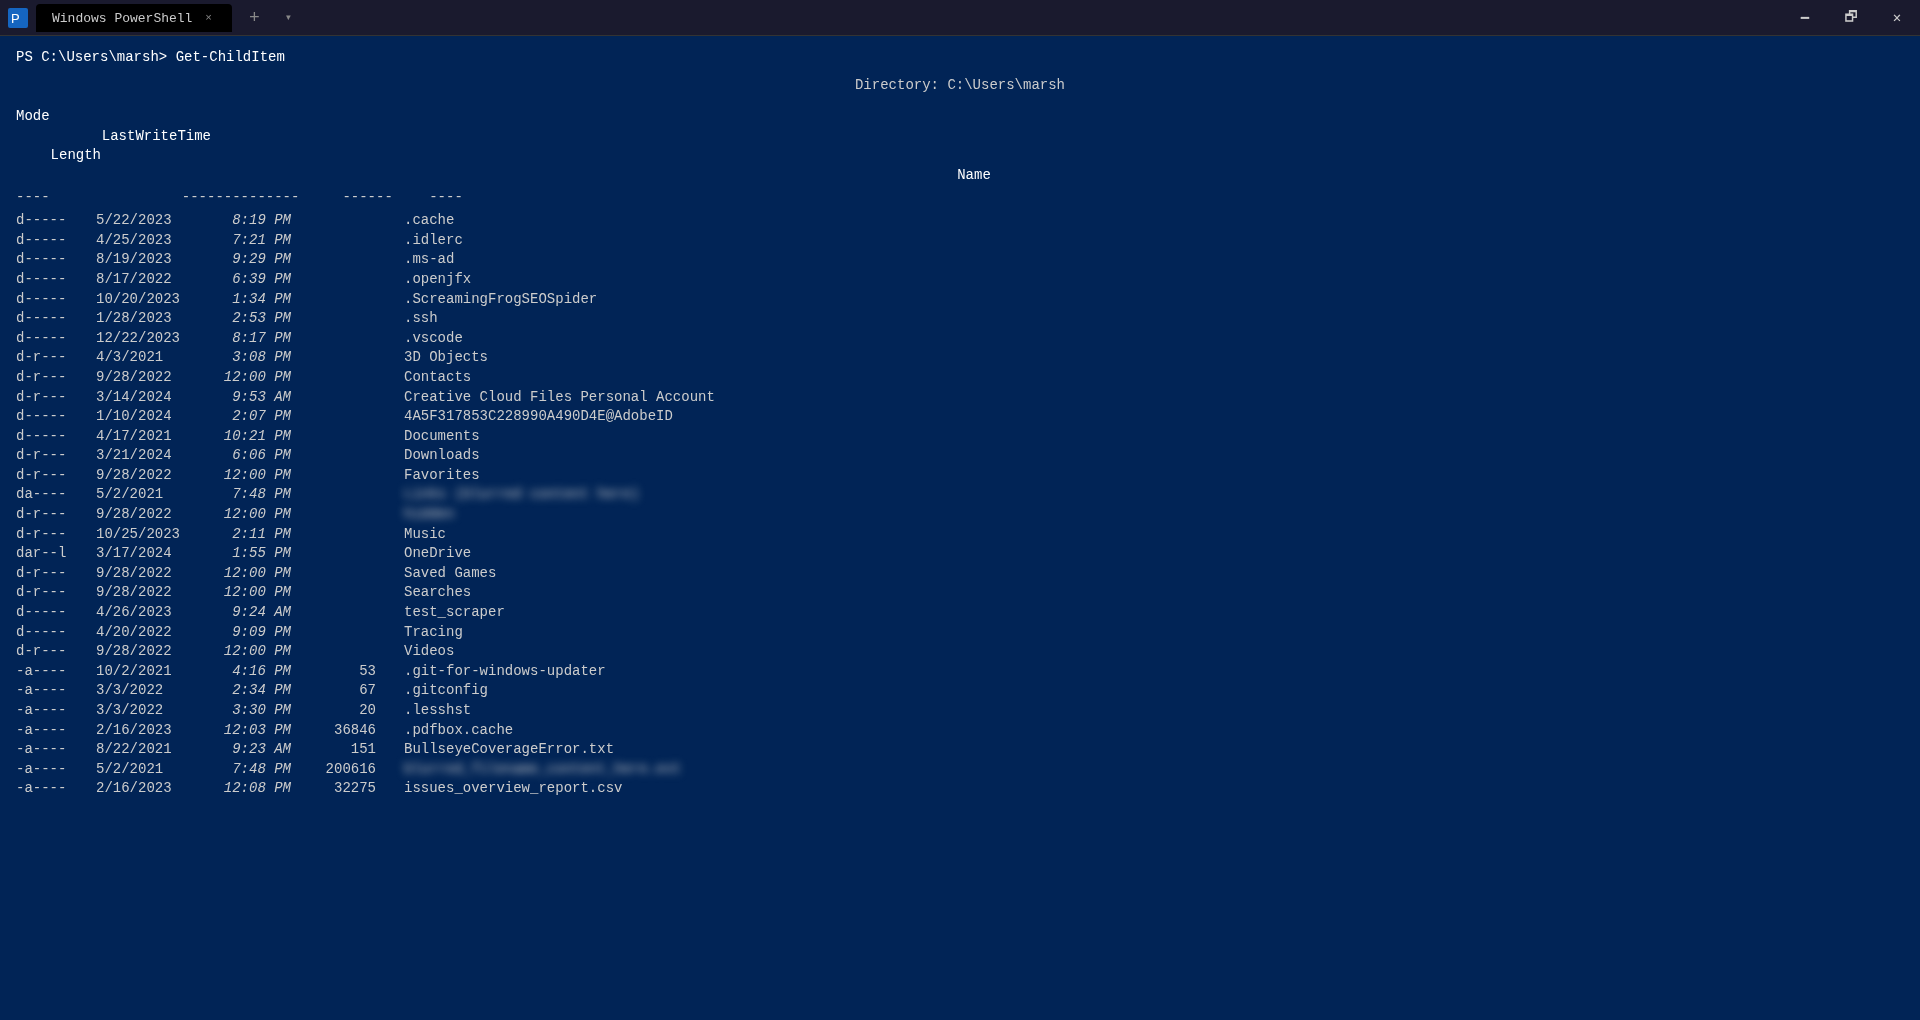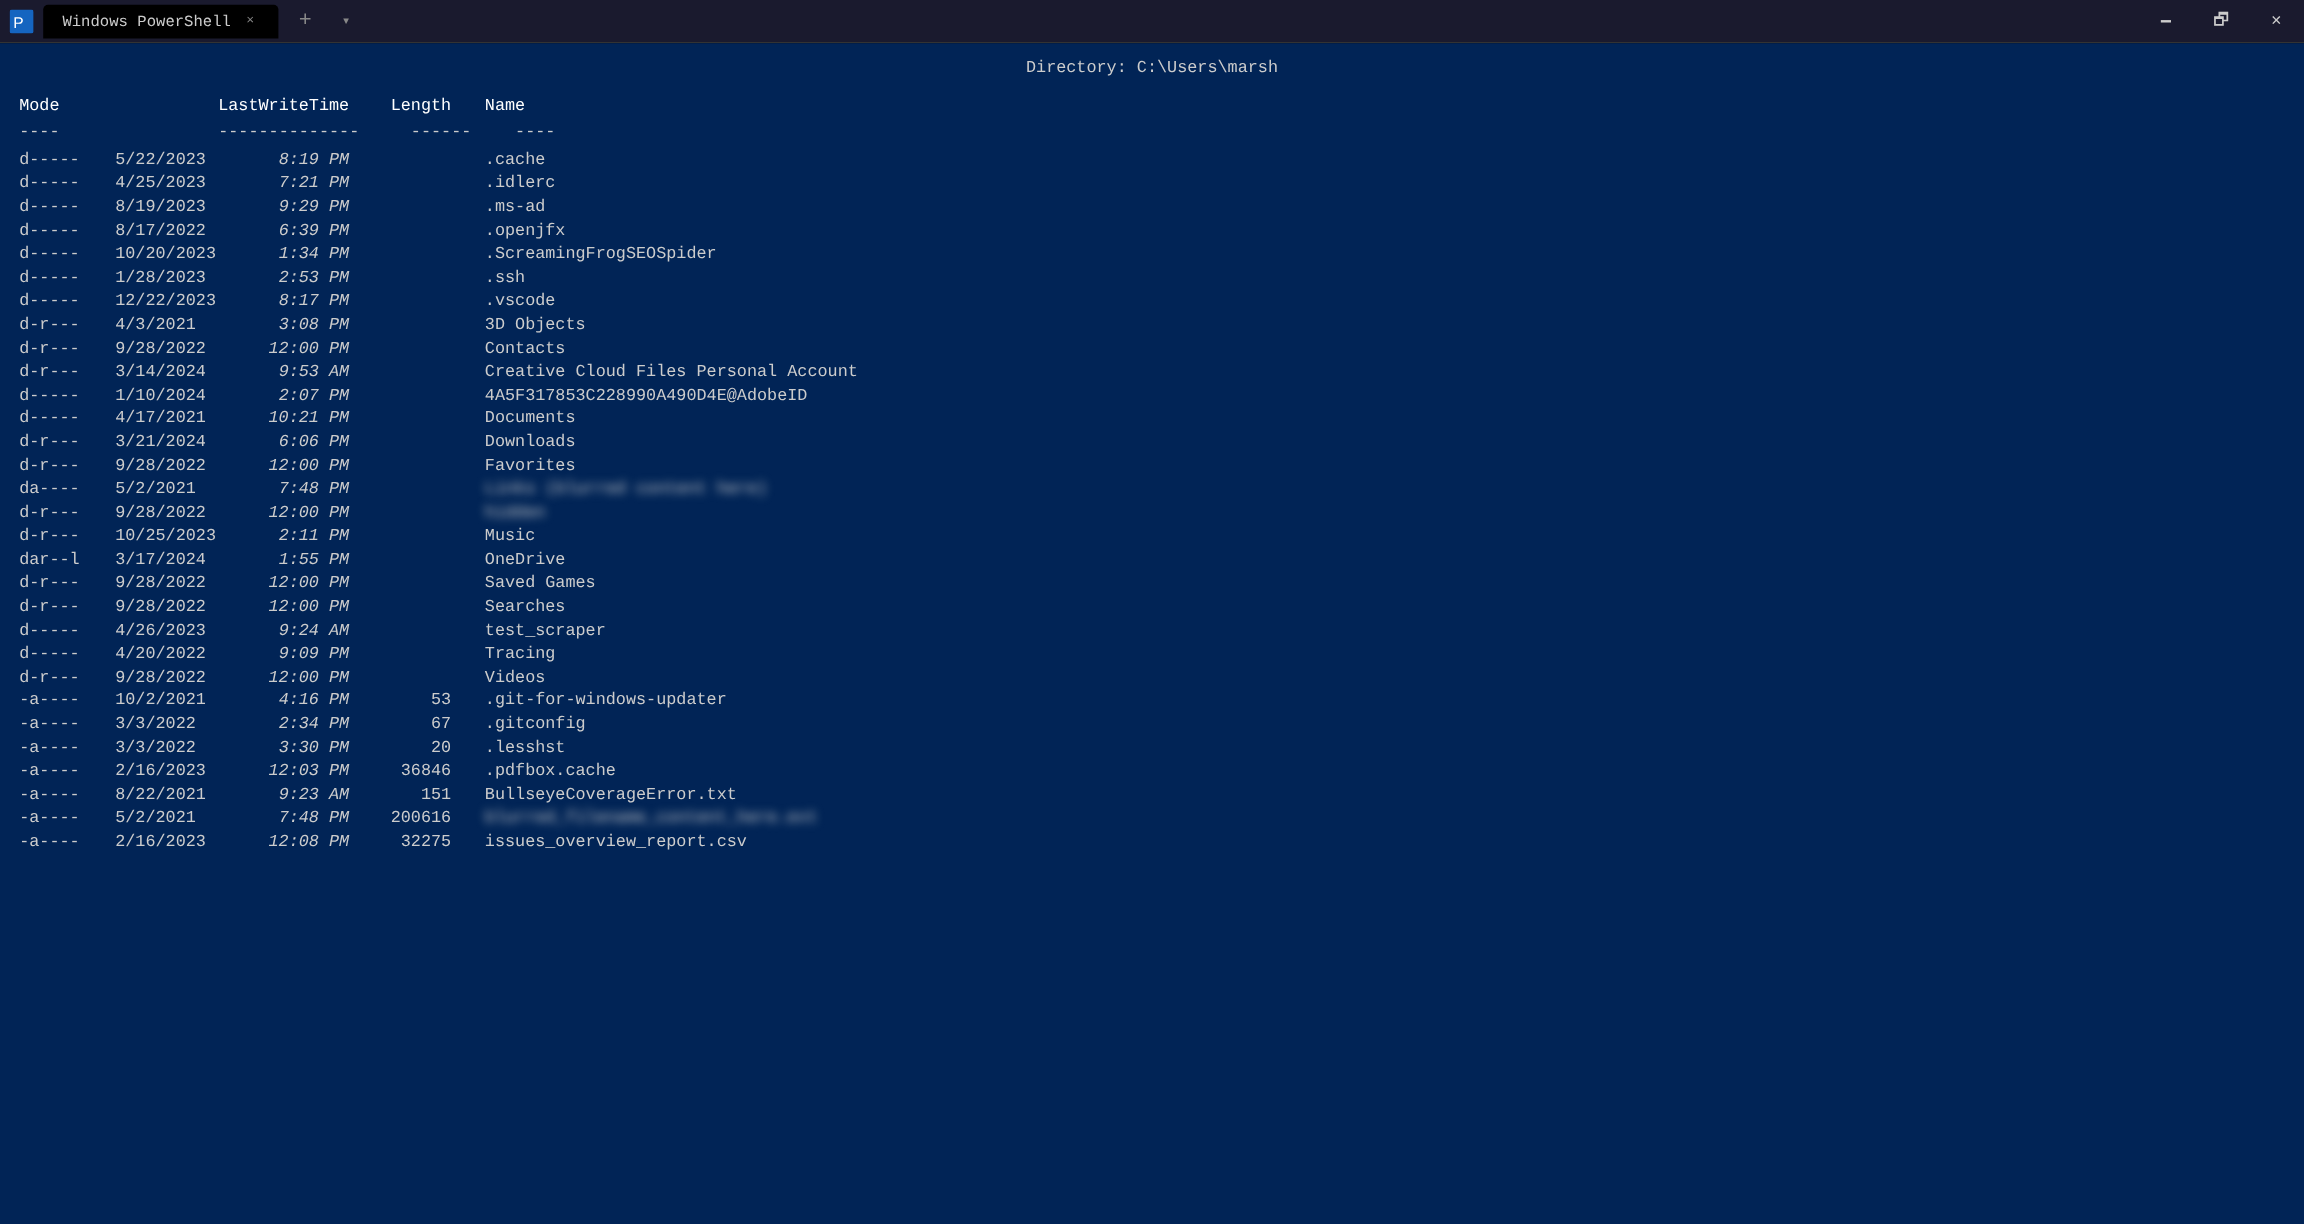--- a/index.html
+++ b/index.html
@@ -120,20 +120,21 @@
     .dir-line {
       margin-bottom: 12px;
       text-align: center;
     }
 
     .header-row {
       display: flex;
       gap: 0;
       margin-bottom: 2px;
       color: #ffffff;
+      flex-direction: column;
     }
 
     .separator-row {
       color: #cccccc;
       margin-bottom: 4px;
     }
 
     .file-row {
       display: flex;
       align-items: baseline;
@@ -199,20 +200,24 @@
   <div class="tab-add">+</div>
   <div class="tab-dropdown">▾</div>
   <div class="titlebar-controls">
     <div class="titlebar-btn">🗕</div>
     <div class="titlebar-btn">🗗</div>
     <div class="titlebar-btn close">✕</div>
   </div>
 </div>
 
 <div class="terminal">
+  <div class="cmd-line">
+    <span class="ps-prompt">PS C:\Users\marsh&gt;</span>
+    <span> </span><span>Get-ChildItem</span>
+  </div>
 
   <div class="dir-line">Directory: C:\Users\marsh</div>
 
   <div class="header-row">
     <span class="col-mode">Mode</span>
     <span style="display:inline-block;width:195px;text-align:right;">LastWriteTime</span>
     <span class="col-length">Length</span>
     <span class="col-name">Name</span>
   </div>
 

